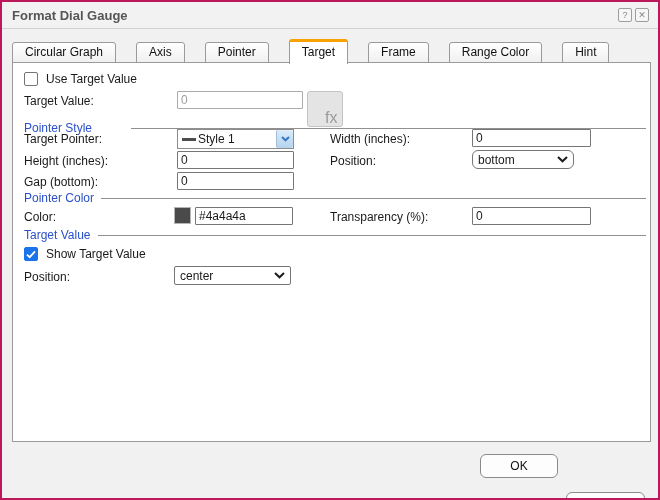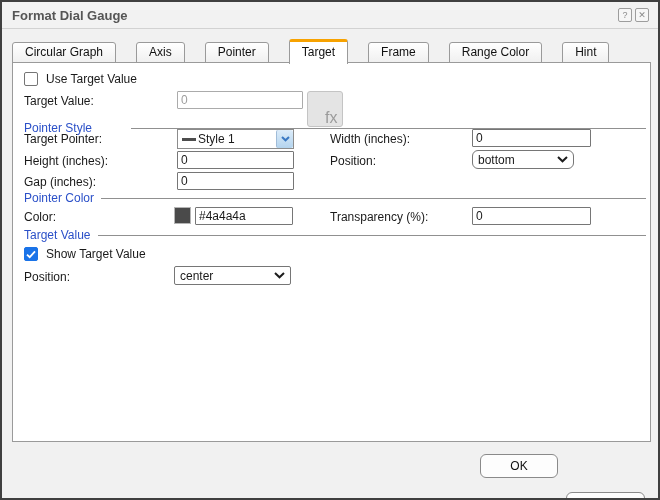--- a/index.html
+++ b/index.html
@@ -1,19 +1,19 @@
 <!DOCTYPE html>
 <html><head>
 <meta charset="utf-8">
 <style>
   html,body{margin:0;padding:0;background:#e9e9e9;}
   *{box-sizing:border-box;}
   .dialog{
     position:relative;width:660px;height:500px;
-    background:#f1f1f1;border:2px solid #404040;
+    background:#f1f1f1;border:2px solid #be185d;
     font-family:"Liberation Sans",sans-serif;font-size:12px;color:#1a1a1a;
     overflow:hidden;
   }
   
   .titlebar{
     position:absolute;left:0;top:0;right:0;height:27px;
     background:#f2f2f2;border-bottom:1px solid #d2d2d2;
   }
   .title{position:absolute;left:10px;top:6px;font-size:13px;font-weight:bold;color:#555555;}
   .winbtn{
@@ -156,21 +156,21 @@
     <input class="txt" style="left: 164px; top: 88px; width: 117px;" value="0">
 
     <span class="lbl" style="left:317px;top:91px;">Position:</span>
     <div class="sel" style="left:459px;top:87px;width:102px;border-radius:6px;">
       <span>bottom</span>
       <svg class="chev" width="11" height="7" viewBox="0 0 11 7">
           <path d="M1 1l4.5 4.3L10 1" stroke="#1c1c1c" stroke-width="2" fill="none"></path>
         </svg>
     </div>
 
-    <span class="lbl" style="left:11px;top:112px;">Gap (inches):</span>
+    <span class="lbl" style="left:11px;top:112px;">Gap (bottom):</span>
     <input class="txt" style="left: 164px; top: 109px; width: 117px;" value="0">
 
     <div class="section" style="top:128px;">
       <span class="stitle">Pointer Color</span>
       <span class="sline"></span>
     </div>
 
     <span class="lbl" style="left:11px;top:147px;">Color:</span>
     <span class="swatch" style="left: 161px; top: 144px; background: rgb(74, 74, 74);"></span>
     <input class="txt" style="left: 182px; top: 144px; width: 98px;" value="#4a4a4a">

